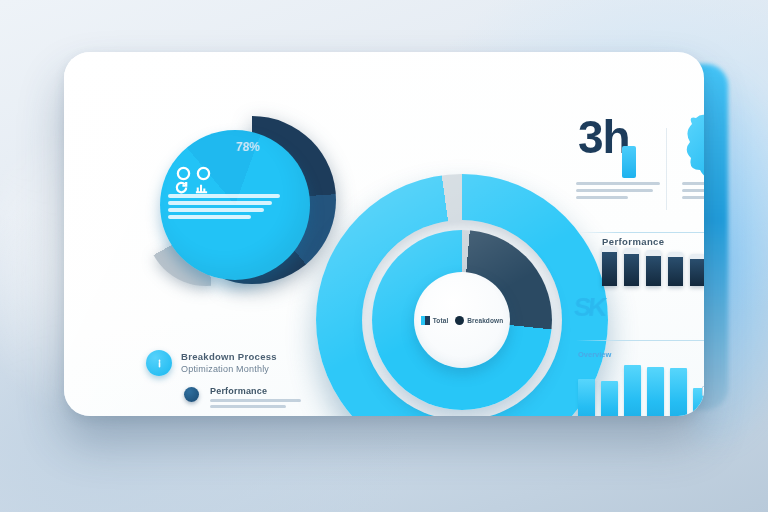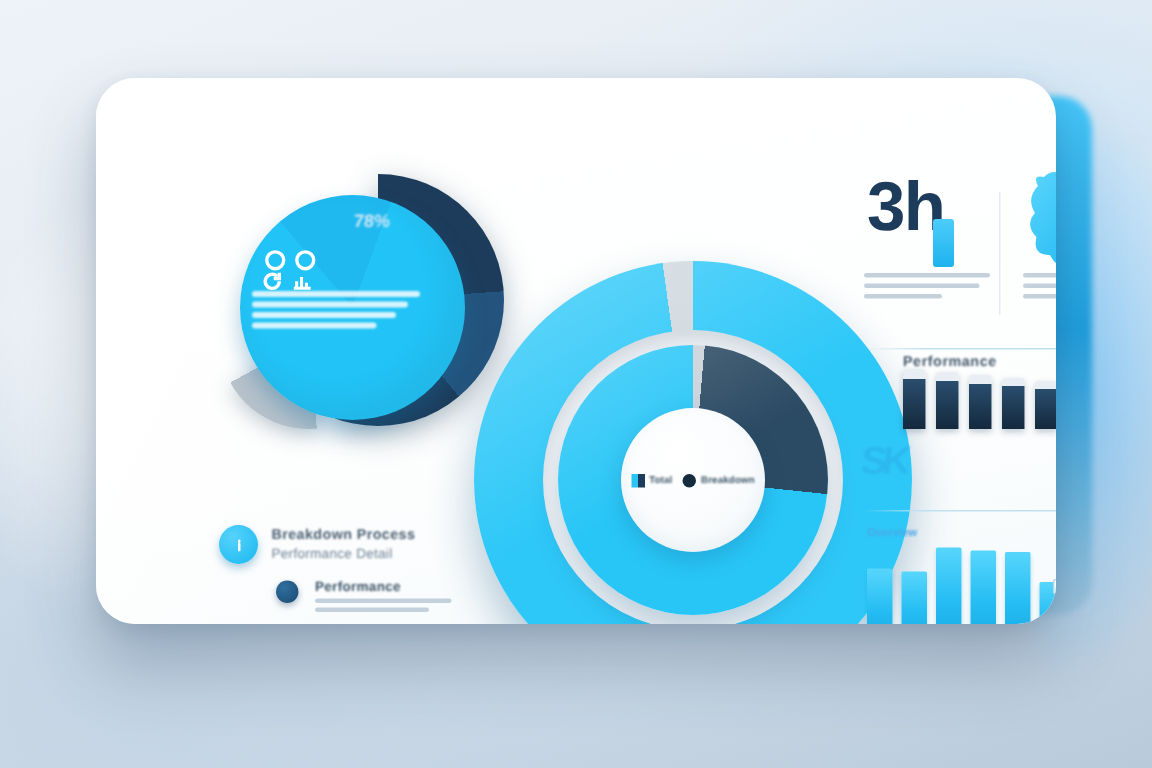--- a/index.html
+++ b/index.html
@@ -226,21 +226,21 @@
 
     <div class="listblk">
       <div class="lb-head">
         <div class="lb-circle">
           <svg width="13" height="13" viewBox="0 0 16 16">
               <path d="M8 7v5M8 4.2v.9" stroke="#ffffff" stroke-width="2" stroke-linecap="round"></path>
             </svg>
         </div>
         <div class="lb-title">
           <div class="t1">Breakdown Process</div>
-          <div class="t2">Performance Detail</div>
+          <div class="t2">Optimization Monthly</div>
         </div>
       </div>
       <div class="chain">
         <div class="row">
           <div class="bullet"></div>
           <div class="rh">Performance</div>
           <div class="rl w1"></div>
             <div class="rl w2"></div>
         </div>
 

